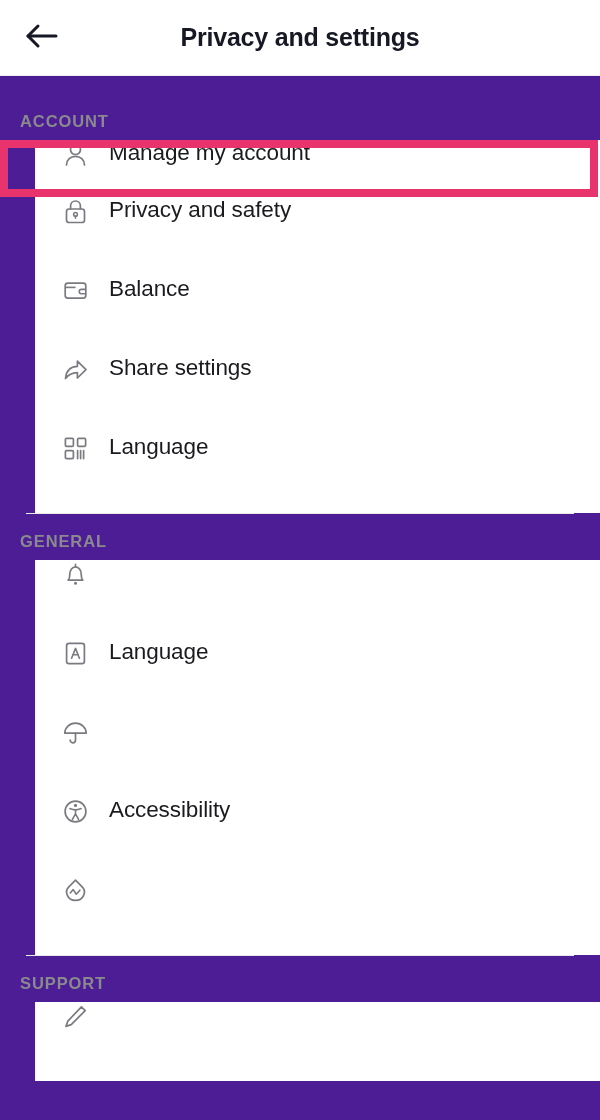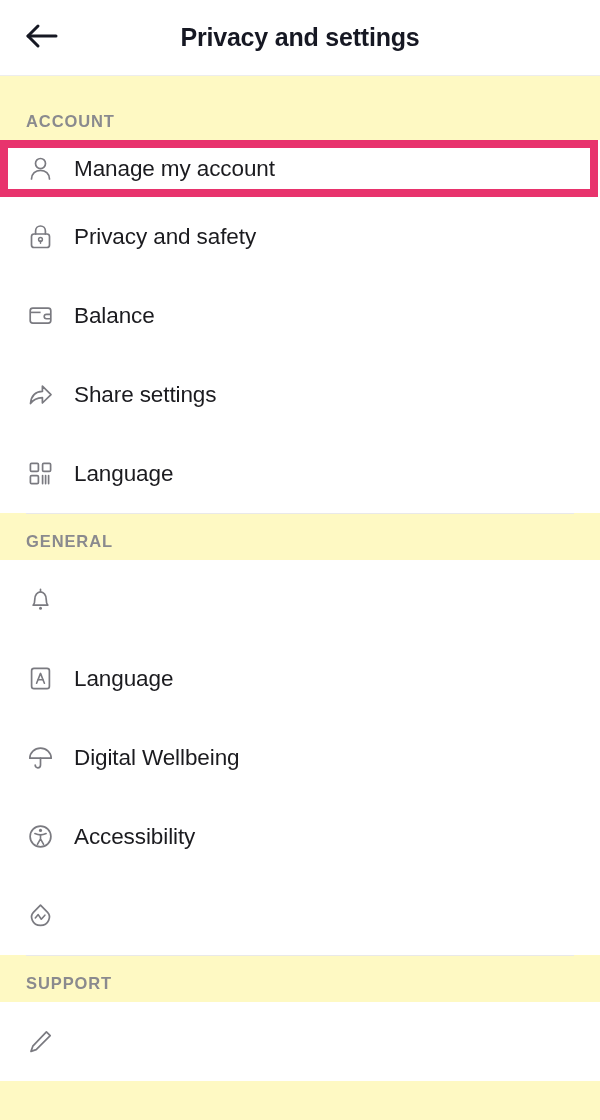--- a/index.html
+++ b/index.html
@@ -2,21 +2,21 @@
 <html><head>
 <meta charset="utf-8">
 <style>
   * { margin:0; padding:0; box-sizing:border-box; }
   html, body {
     width:600px; height:1120px;
     background:#ffffff;
     font-family:"Liberation Sans", sans-serif;
     overflow:hidden;
   }
-  #app { width:600px; height:1120px; position:relative; background:#fef9c3; }
+  #app { width:600px; height:1120px; position:relative; background:#4c1d95; }
 
   
   .header {
     height:76px; width:100%;
     display:flex; align-items:center;
     border-bottom:1px solid #ededed;
     position:relative;
     background:#fff;
   }
   .back-btn {
@@ -30,31 +30,32 @@
     font-size:25px; font-weight:bold; color:#161823;
     letter-spacing:-0.2px;
   }
 
   
   .section-label {
     color:#8a8a8e;
     font-size:16.5px;
     font-weight:bold;
     letter-spacing:0.9px;
-    padding-left:26px;
+    padding-left:20px;
     margin-top:8px;
   }
 
   
   .row {
     height:79px;
-    display:flex; align-items:center;
+    display:flex; 
     padding-left:26px;
     background:#fff;
     cursor:pointer;
+    margin-left:35px;
   }
   .row .icon-wrap {
     width:28px; height:28px;
     display:flex; align-items:center; justify-content:center;
     flex:0 0 28px;
   }
   .row .row-label {
     margin-left:20px;
     font-size:22.5px;
     color:#1b1b1f;
@@ -194,21 +195,20 @@
     <span class="row-label">Language</span>
   </div>
 
   <div class="row">
     <span class="icon-wrap">
       <svg width="27" height="27" viewBox="0 0 27 27" fill="none">
         <path d="M2.8 14.2 C2.8 8.4 7.6 4.2 13.5 4.2 C19.4 4.2 24.2 8.4 24.2 14.2 Z" stroke="#7a7a80" stroke-width="1.7" stroke-linejoin="round"></path>
         <path d="M13.5 14.2 V21 C13.5 22.6 12.3 23.8 10.8 23.8 C9.3 23.8 8.2 22.6 8.2 21" stroke="#7a7a80" stroke-width="1.7" stroke-linecap="round"></path>
       </svg>
     </span>
-    <span class="row-label">Digital Wellbeing</span>
   </div>
 
   <div class="row">
     <span class="icon-wrap">
       <svg width="27" height="27" viewBox="0 0 27 27" fill="none">
         <circle cx="13.5" cy="13.5" r="10.4" stroke="#7a7a80" stroke-width="1.7"></circle>
         <circle cx="13.5" cy="7.4" r="1.6" fill="#7a7a80"></circle>
         <path d="M7.9 10.6 C10 11.5 11.7 11.9 13.5 11.9 C15.3 11.9 17 11.5 19.1 10.6" stroke="#7a7a80" stroke-width="1.6" stroke-linecap="round"></path>
         <path d="M13.5 11.9 V15.8 M13.5 15.8 L10.4 21.3 M13.5 15.8 L16.6 21.3" stroke="#7a7a80" stroke-width="1.6" stroke-linecap="round"></path>
       </svg>

